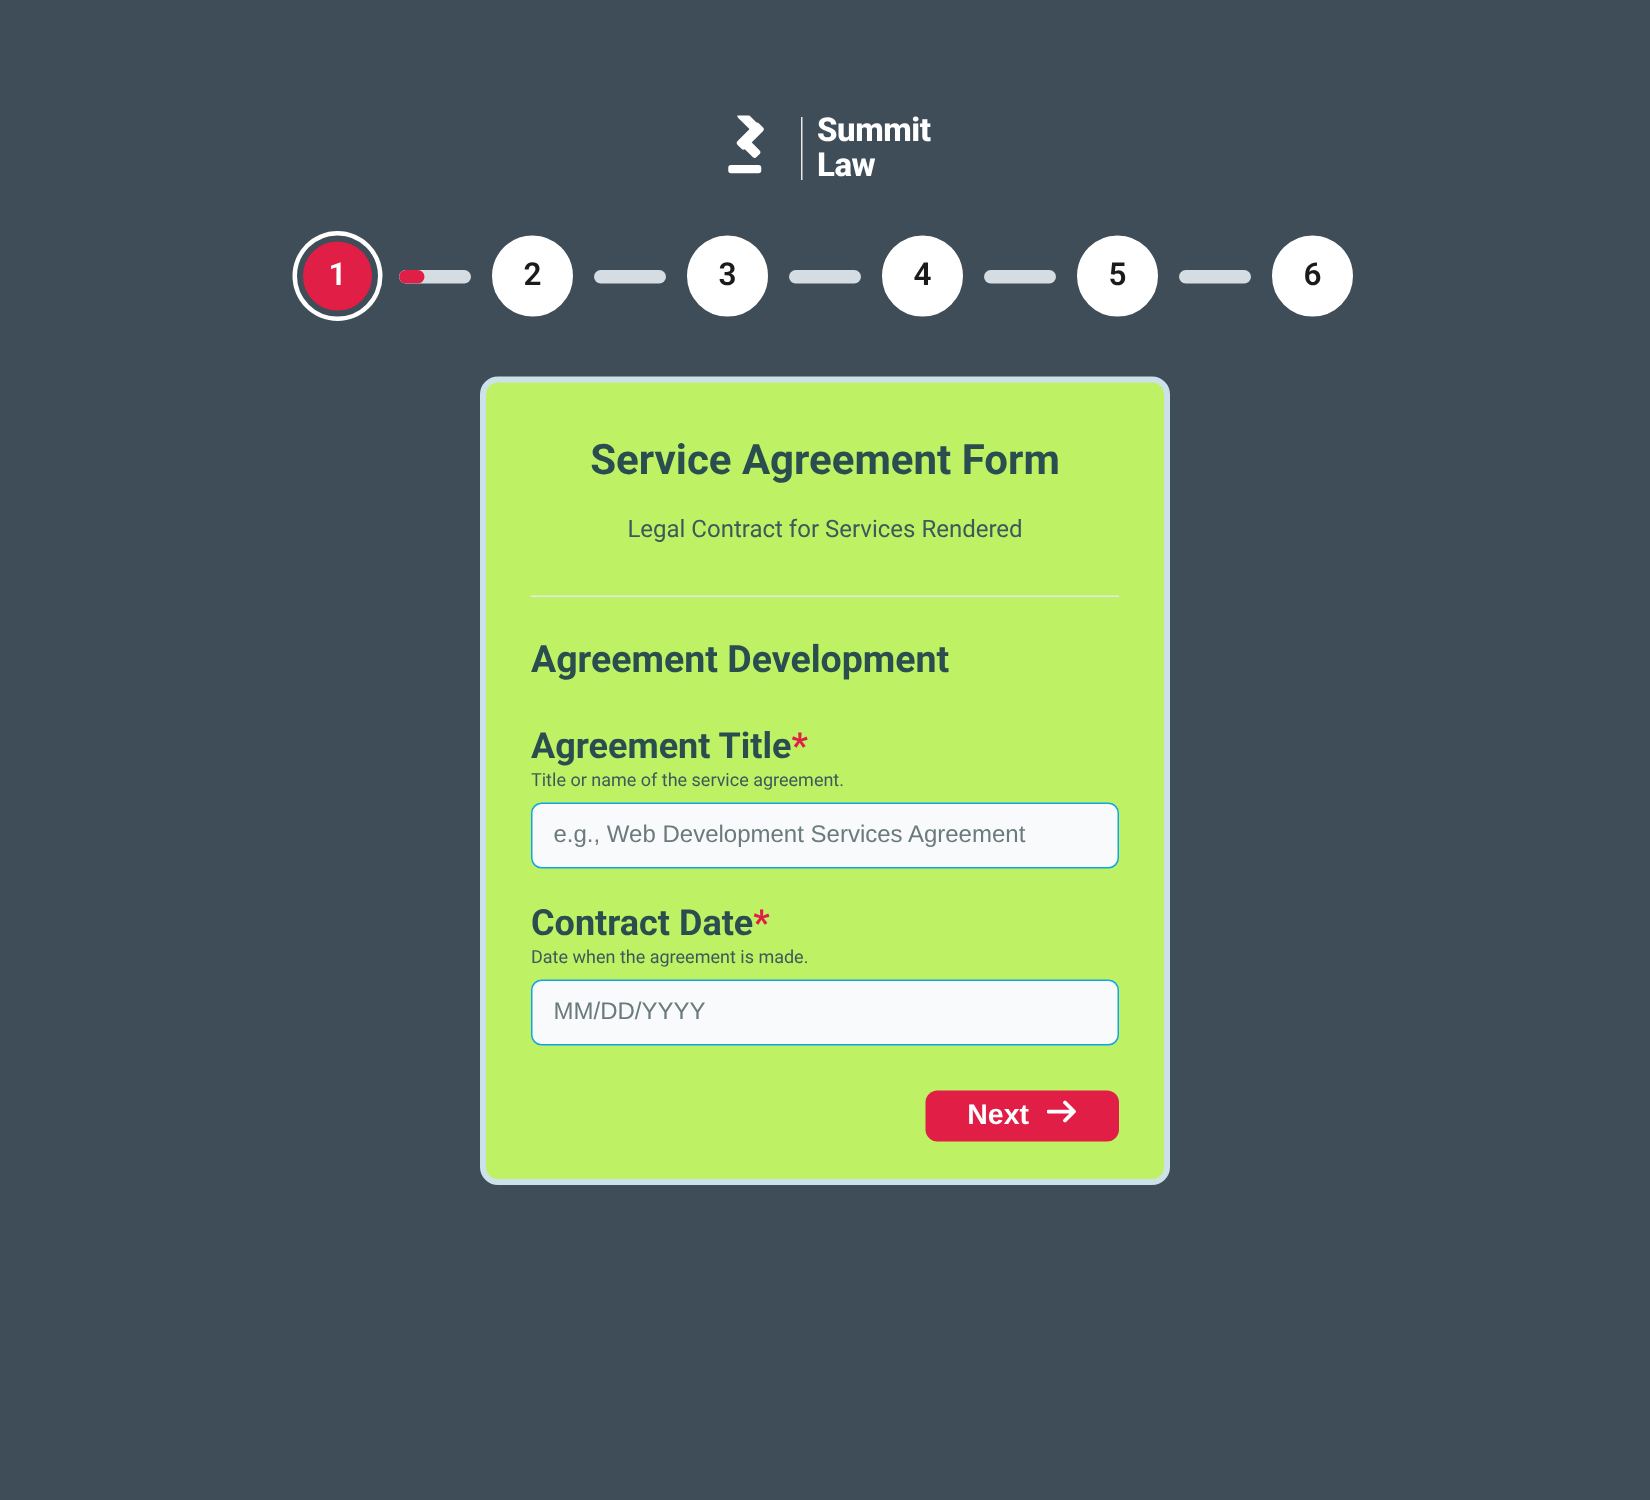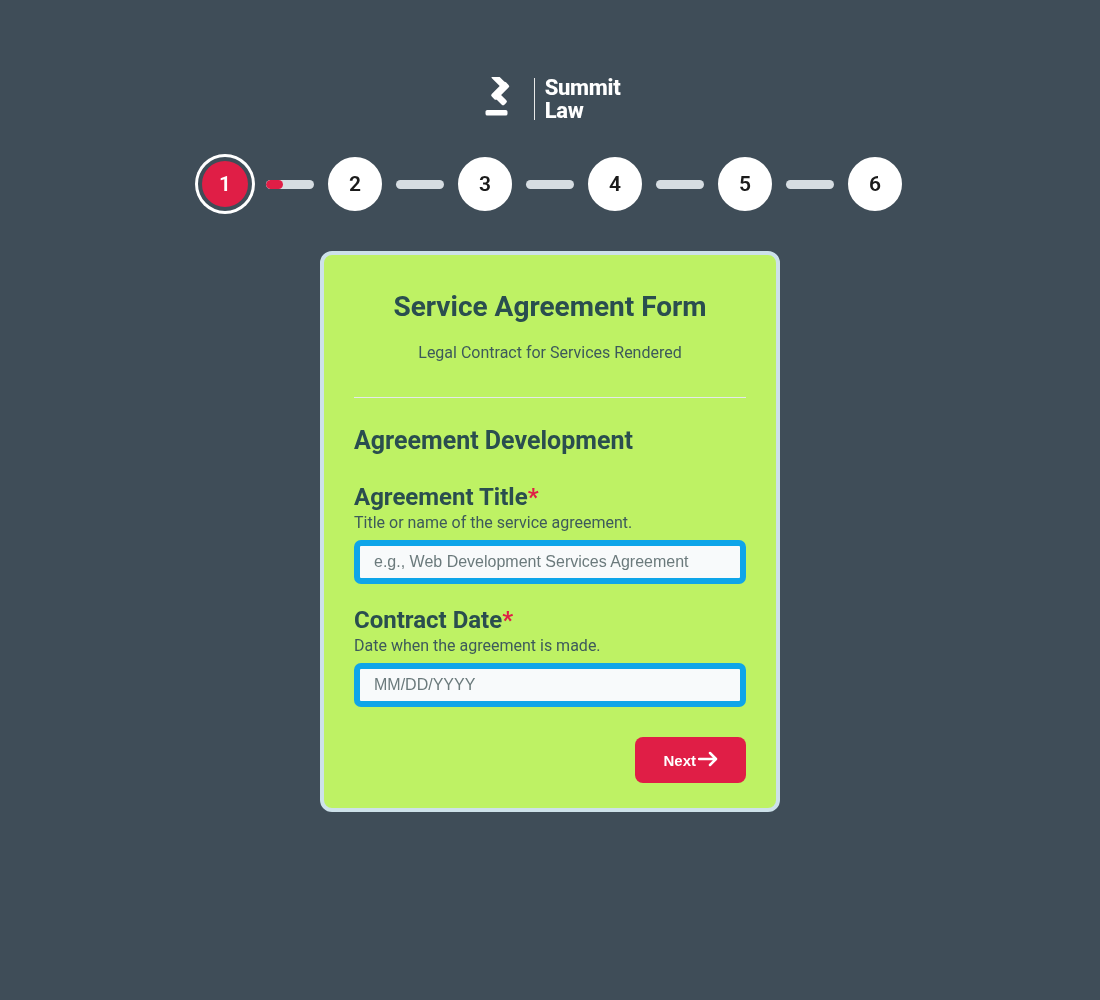--- a/index.html
+++ b/index.html
@@ -128,57 +128,57 @@
     .form-label {
       font-size: 24px;
       font-weight: 700;
       color: #2a4e4f;
       display: block;
     }
     .required-star {
       color: #e01e46;
     }
     .form-hint {
-      font-size: 16px;
+      font-size: 12px;
       color: #3d5a5b;
       margin-top: 2px;
       margin-bottom: 8px;
     }
     .form-input {
       width: 100%;
       height: 44px;
       padding: 0 14px;
       font-size: 16px;
-      border: 6px solid #0ea5e9;
+      border: 1px solid #0ea5e9;
       border-radius: 7px;
       background-color: #f8fafb;
       color: #2a4e4f;
       outline: none;
     }
     .form-input::placeholder {
       color: #6b7a7c;
     }
 
     .card-footer {
       display: flex;
       justify-content: flex-end;
       margin-top: 30px;
     }
     .next-button {
       background-color: #e01e46;
       color: #ffffff;
       border: none;
-      height: 46px;
+      height: 34px;
       padding: 0 28px;
       border-radius: 8px;
-      font-size: 15px;
-      font-weight: 700;
-      display: flex;
-      align-items: center;
-      gap: 2px;
+      font-size: 19px;
+      font-weight: 700;
+      display: flex;
+      align-items: center;
+      gap: 12px;
       cursor: pointer;
     }
   </style>
 </head>
 <body>
 
 <div class="logo-container">
   <div class="gavel-icon">
     <svg width="44" height="44" viewBox="0 0 48 48" fill="none">
       <g transform="translate(4,2)">

